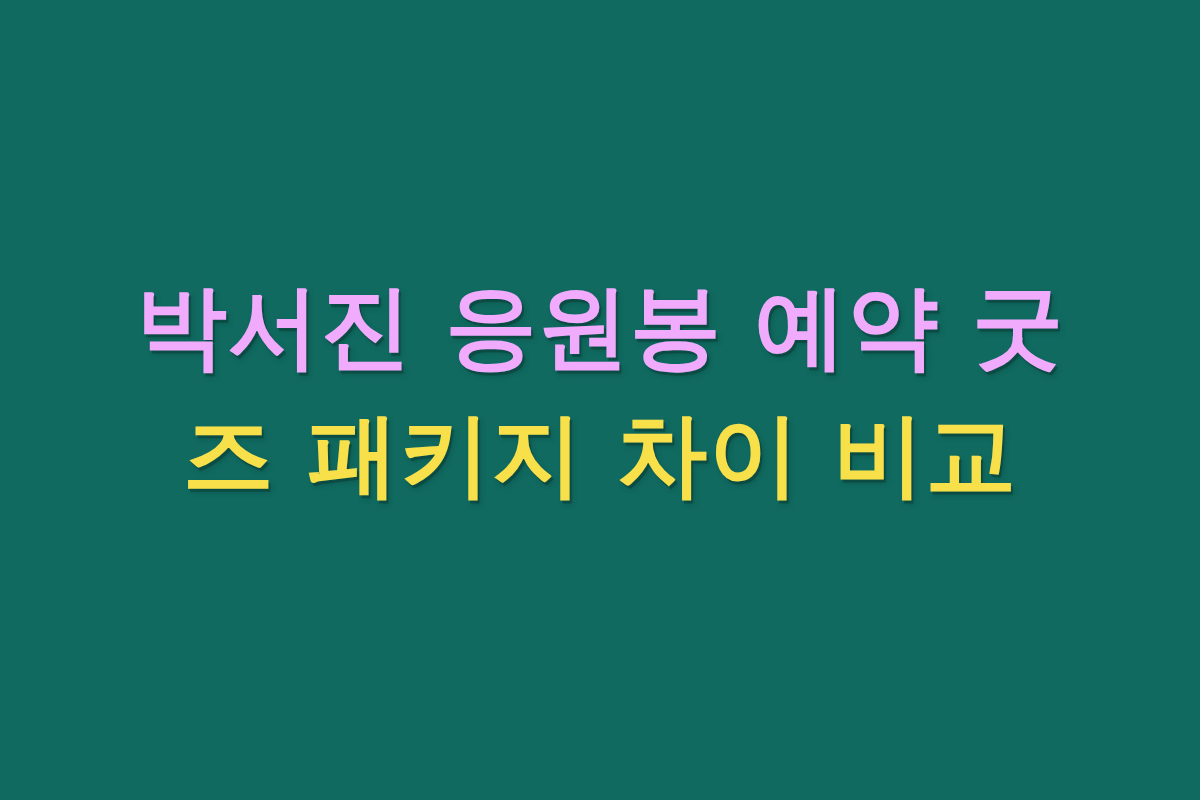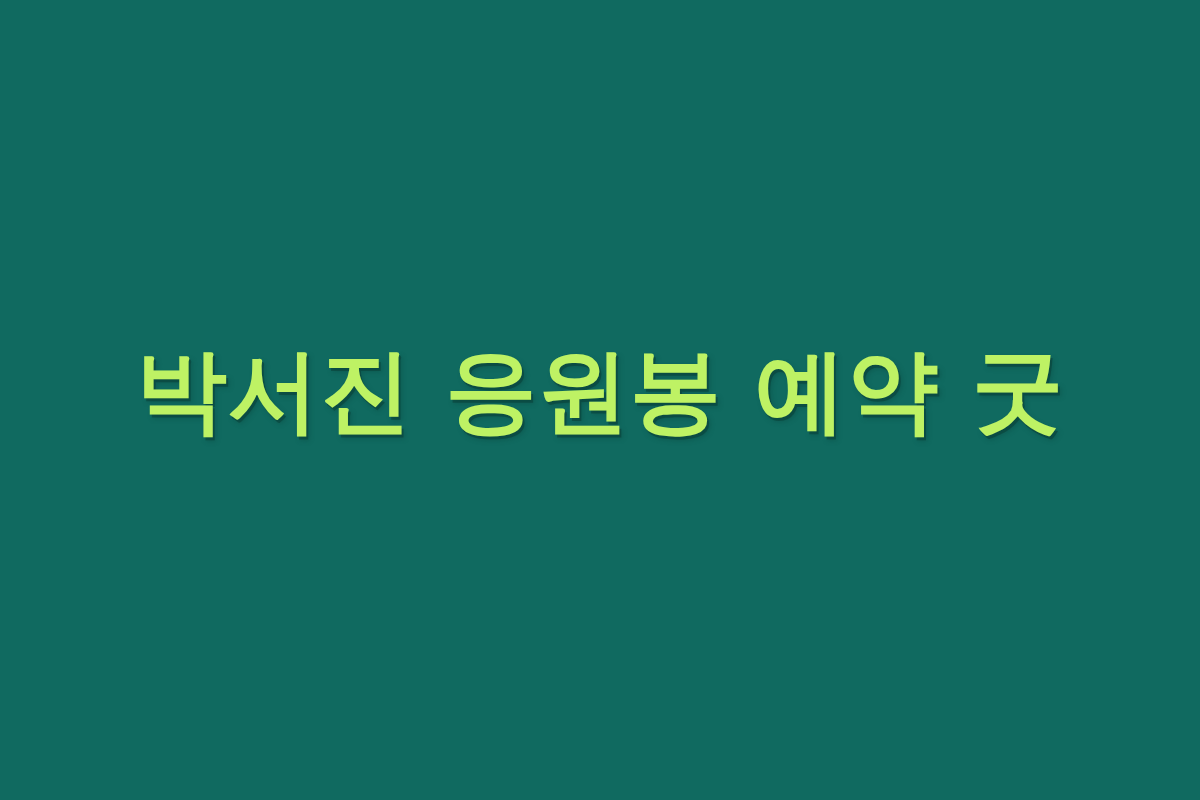--- a/index.html
+++ b/index.html
@@ -57,18 +57,19 @@
     margin-top: 2px;
   }
 </style>
 </head>
 <body>
 
 <div id="banner" style="background: rgb(16, 106, 96);">
 
   <div id="title-block">
 
-    <span class="title-line title-line-1" style="color: #bef264; text-shadow: rgba(10, 62, 55, 0.55) 2px 3px 0px, rgba(10, 62, 55, 0.35) 3px 4px 5px; font-size: 91.25px; line-height: 125.93px;">박서진 응원봉 예약 굿</span>
+    <span class="title-line title-line-1" style="color: #f0abfc; text-shadow: rgba(10, 62, 55, 0.55) 2px 3px 0px, rgba(10, 62, 55, 0.35) 3px 4px 5px; font-size: 91.25px; line-height: 125.93px;">박서진 응원봉 예약 굿</span>
 
+    <span class="title-line title-line-2" style="color: rgb(248, 224, 75); text-shadow: rgba(10, 62, 55, 0.55) 2px 3px 0px, rgba(10, 62, 55, 0.35) 3px 4px 5px; font-size: 91.06px; line-height: 125.66px;">즈 패키지 차이 비교</span>
 
   </div>
 
 </div>
 
 </body></html>

